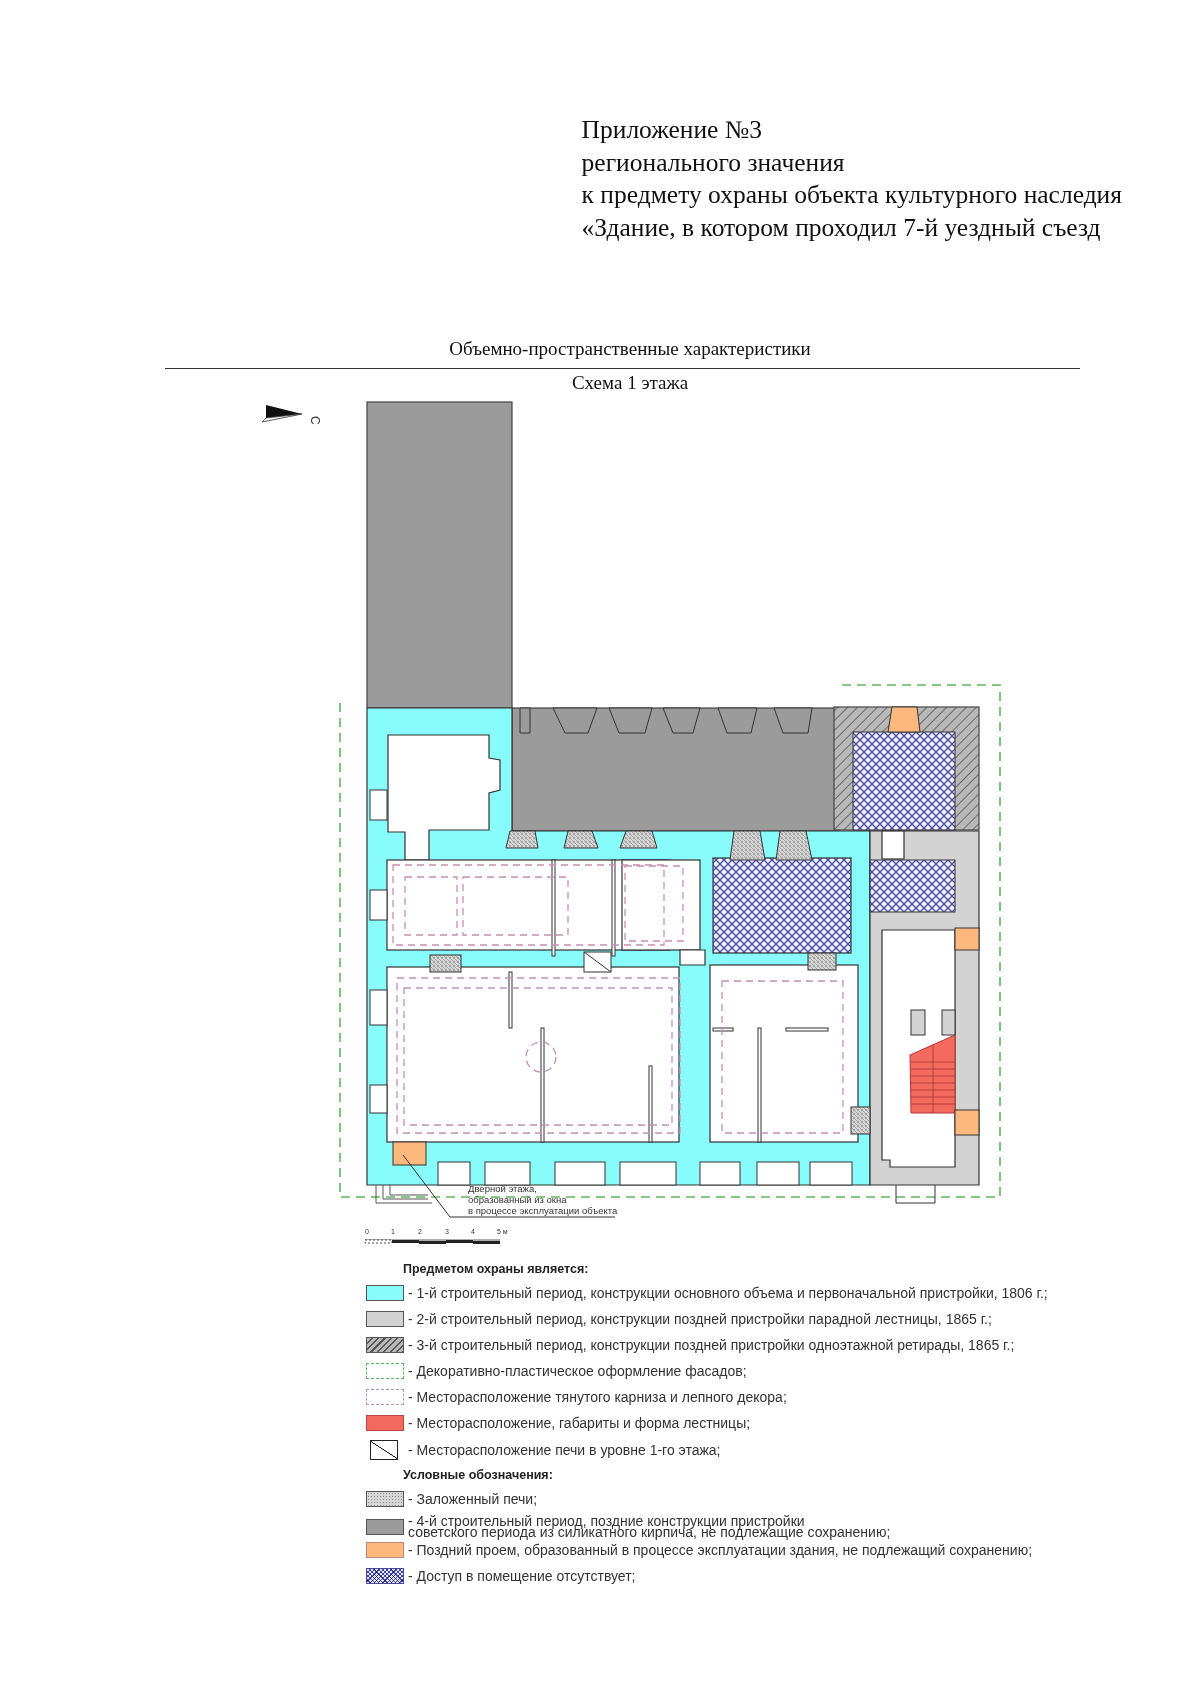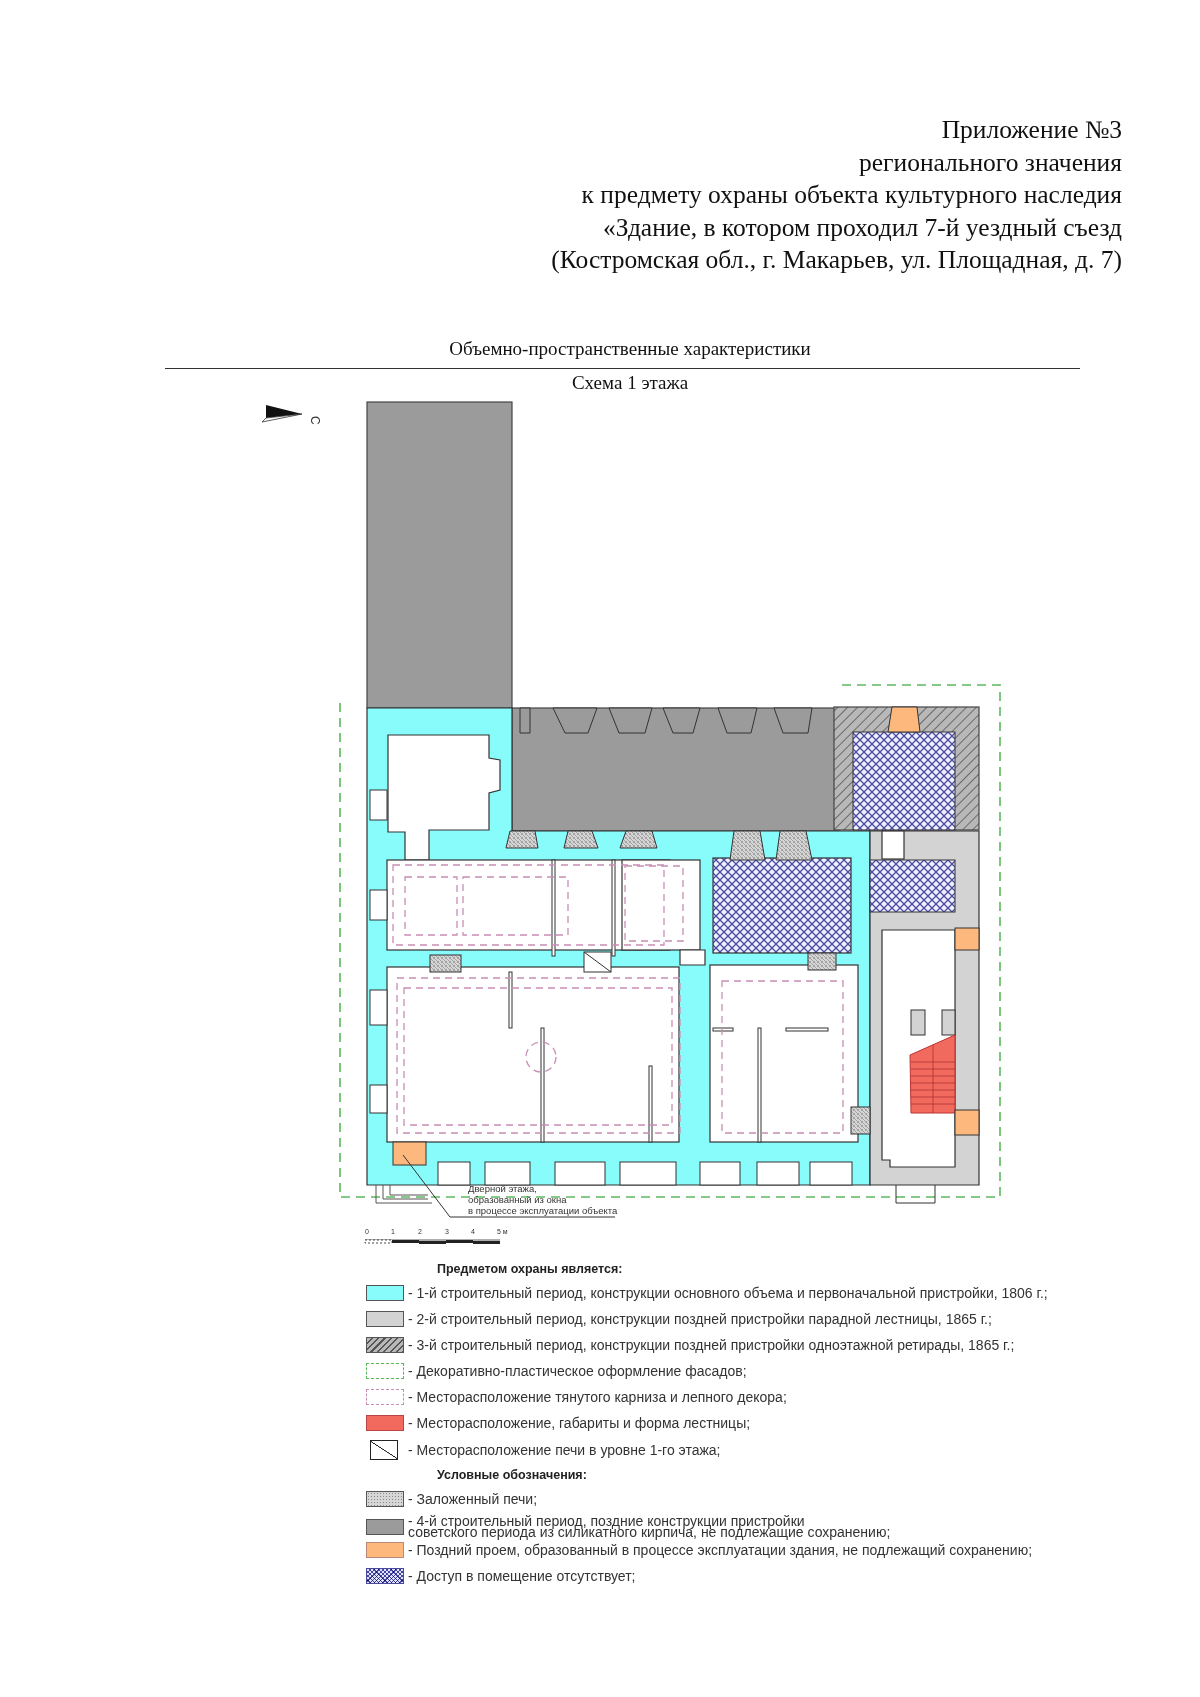--- a/index.html
+++ b/index.html
@@ -1,40 +1,39 @@
 <!DOCTYPE html>
 <html><head>
 <meta charset="utf-8">
 <style>
   html, body { margin: 0; padding: 0; background: #ffffff; }
   body { width: 1200px; height: 1697px; position: relative; overflow: hidden; font-family: "Liberation Serif", serif; color: #111; }
-  .header-block { position: absolute; right: 78px; top: 114px; text-align: right; font-size: 25.5px; line-height: 32.5px; }
+  .header-block { position: absolute; right: 78px; top: 114px; text-align: left; font-size: 25.5px; line-height: 32.5px; }
   .header-block div { white-space: nowrap; }
   .section-title { position: absolute; left: 0; width: 1260px; top: 338px; text-align: center; font-size: 19px; }
   .rule { position: absolute; left: 165px; top: 368px; width: 915px; height: 0; border-top: 1.5px solid #333; }
   .subtitle { position: absolute; left: 0; width: 1260px; top: 372px; text-align: center; font-size: 19px; }
   .plan { position: absolute; left: 0; top: 0; }
   .callout { position: absolute; left: 468px; top: 1183px; font-family: "Liberation Sans", sans-serif; font-size: 9.5px; line-height: 11px; color: #333; }
   .callout div { white-space: nowrap; }
   .scale-labels { position: absolute; left: 365px; top: 1228px; font-family: "Liberation Sans", sans-serif; font-size: 7px; color: #333; }
   .scale-labels span { position: absolute; white-space: nowrap; }
-  .legend-h { position: absolute; left: 403px; font-family: "Liberation Sans", sans-serif; font-weight: bold; font-size: 12.5px; color: #222; margin-left: 34px; }
+  .legend-h { position: absolute; left: 403px; font-family: "Liberation Sans", sans-serif; font-weight: bold; font-size: 12.5px; color: #222; }
   .legend-item { position: absolute; left: 366px; display: flex; align-items: center; font-family: "Liberation Sans", sans-serif; font-size: 14px; color: #333; }
   .swatch { width: 38px; height: 16px; box-sizing: border-box; border: 1px solid #555; margin-right: 4px; flex: none; }
   .legend-text { white-space: nowrap; line-height: 11px; }
 </style>
 </head>
 <body>
 
 <div class="header-block">
   <div>Приложение №3</div>
   <div>регионального значения</div>
   <div>к предмету охраны объекта культурного наследия</div>
   <div>«Здание, в котором проходил 7-й уездный съезд</div>
-  <div>(Костромская обл., г. Макарьев, ул. Площадная, д. 7)</div>
 </div>
 
 <div class="section-title">Объемно-пространственные характеристики</div>
 <div class="rule"></div>
 <div class="subtitle">Схема 1 этажа</div>
 
 <svg class="plan" width="1200" height="1697" viewBox="0 0 1200 1697">
   <defs>
     <pattern id="hatch" width="7" height="7" patternUnits="userSpaceOnUse" patternTransform="rotate(45)">
       <rect width="7" height="7" fill="#b8b8b8"></rect>

